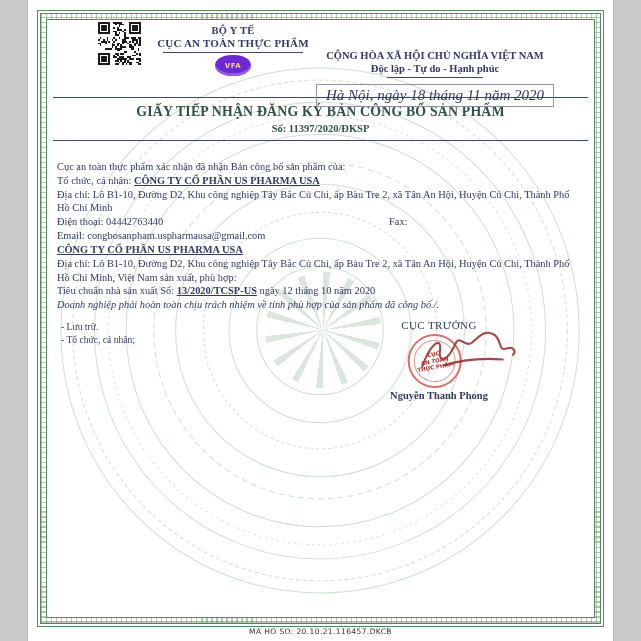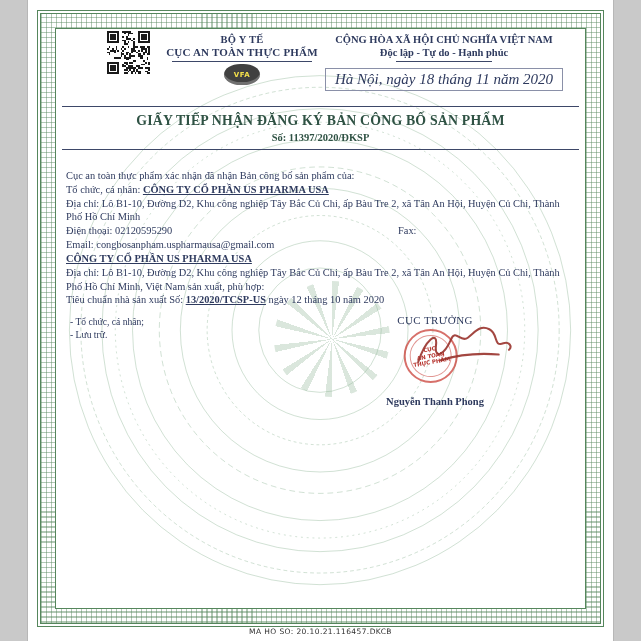--- a/index.html
+++ b/index.html
@@ -8,44 +8,44 @@
 }
 *{margin:0;padding:0;box-sizing:border-box;}
 html,body{width:641px;height:641px;}
 body{position:relative;overflow:hidden;background:#fff;
      font-family:"Liberation Serif","DejaVu Serif",serif;color:var(--text-navy);}
 .side-strip{position:absolute;top:0;bottom:0;width:28px;background:var(--page-gray);z-index:3;}
 .side-strip.left{left:0;border-right:1px solid #b7b7b7;}
 .side-strip.right{right:0;border-left:1px solid #b7b7b7;}
 .paper{position:absolute;left:28px;right:28px;top:0;bottom:0;background:#fff;z-index:1;}
 .frame{position:absolute;left:9px;right:9px;top:10px;bottom:14px;border:1.6px solid var(--border-green);padding:2px;}
-.frame-band{height:100%;border:1px solid var(--border-green);padding:14px;
+.frame-band{height:100%;border:1px solid var(--border-green);padding:5px;
   background:repeating-linear-gradient(90deg, rgba(85,134,92,.45) 0 1.5px, transparent 1.5px 5px),
              repeating-linear-gradient(0deg, rgba(85,134,92,.45) 0 1.5px, transparent 1.5px 5px);}
 .frame-inner{position:relative;height:100%;border:1px solid var(--border-green);background:#fff;overflow:hidden;}
 .wm-svg{position:absolute;inset:0;width:100%;height:100%;}
 .wm-line{fill:none;stroke:var(--watermark-green);stroke-opacity:.42;stroke-width:1;}
 .wm-star{position:absolute;left:218px;top:252px;width:116px;height:116px;border-radius:50%;
   background:repeating-conic-gradient(rgba(141,179,148,.32) 0deg 7deg, transparent 7deg 25.7deg);}
 .content{position:relative;z-index:2;}
 
 .header{position:relative;height:66px;}
 .qr{position:absolute;left:51px;top:2px;width:43px;height:43px;}
 .qr svg{width:100%;height:100%;}
 .hdr-left{position:absolute;left:66px;top:5px;width:240px;text-align:center;}
 .ministry{font-size:10.5px;font-weight:bold;letter-spacing:.3px;}
 .dept{font-size:11px;font-weight:bold;margin-top:1px;letter-spacing:.2px;}
 .rule{border-top:1px solid #3d4768;margin:3px auto 2px;}
 .dept-rule{width:140px;}
 .motto-rule{width:96px;}
-.logo{width:36px;height:21px;margin:2px auto 0;background:#404040;border-radius:50%/55%;
+.logo{width:36px;height:21px;margin:2px auto 0;background:#6d28d9;border-radius:50%/55%;
   display:flex;align-items:center;justify-content:center;box-shadow:inset 0 -3px 0 rgba(255,255,255,.25);}
 .logo span{font-family:"DejaVu Sans",sans-serif;font-size:7px;font-weight:bold;color:#f4e04b;letter-spacing:.5px;}
 .hdr-right{position:absolute;left:252px;top:5px;width:272px;text-align:center;}
-.nation{font-size:10.5px;font-weight:bold;}
+.nation{font-size:10.5px;font-weight:bold;margin-top:25px;}
 .motto{font-size:10.5px;font-weight:bold;margin-top:2px;}
 .date-box{display:inline-block;border:1px solid #8a90a8;padding:2px 9px;margin-top:4px;
   font-style:italic;font-size:15px;}
 
 .title-block{margin:11px 6px;border-top:1.2px solid #3d4768;border-bottom:1.2px solid #3d4768;
   text-align:center;padding:6px 4px;}
 .doc-title{font-size:13.8px;font-weight:bold;color:var(--title-green);letter-spacing:.2px;}
 .doc-number{font-size:10.5px;font-weight:bold;color:var(--title-green);margin-top:3px;}
 
 .body-text{padding:8px 12px 0 10px;font-size:10.4px;line-height:1.33;}
@@ -62,21 +62,21 @@
 .signing{width:56%;text-align:center;position:relative;}
 .director-title{font-size:11px;font-weight:normal;letter-spacing:.4px;}
 .sig-area{position:relative;height:56px;margin-top:3px;}
 .stamp{position:absolute;left:50%;top:0;transform:translateX(-58%);width:54px;height:54px;border-radius:50%;
   border:2.5px solid rgba(201,64,56,.75);display:flex;align-items:center;justify-content:center;}
 .stamp-inner{width:42px;height:42px;border-radius:50%;border:1px solid rgba(201,64,56,.55);
   display:flex;flex-direction:column;align-items:center;justify-content:center;transform:rotate(-10deg);}
 .stamp-inner span{font-family:"DejaVu Sans",sans-serif;font-size:5.5px;font-weight:bold;
   color:rgba(178,40,34,.95);line-height:1.25;}
 .signature{position:absolute;left:50%;top:-10px;margin-left:-26px;width:112px;height:58px;}
-.signer-name{font-size:10.5px;font-weight:bold;margin-top:11px;}
+.signer-name{font-size:10.5px;font-weight:bold;margin-top:0;}
 
 .file-code{position:absolute;left:0;right:0;bottom:5px;text-align:center;
   font-family:"DejaVu Sans",sans-serif;font-size:7.5px;letter-spacing:.4px;color:#2f2f2f;z-index:2;}
 </style>
 </head>
 <body>
 
 <div class="side-strip left"></div>
 <div class="side-strip right"></div>
 
@@ -315,43 +315,44 @@
             <p>
               <span>Tổ chức, cá nhân:</span>
               <span class="b">CÔNG TY CỔ PHẦN US PHARMA USA</span>
             </p>
             <p>
               <span>Địa chỉ:</span>
               <span>Lô B1-10, Đường D2, Khu công nghiệp Tây Bắc Củ Chi, ấp Bàu Tre 2, xã Tân An Hội, Huyện Củ Chi, Thành Phố Hồ Chí Minh</span>
             </p>
             <p class="phone-line">
               <span>Điện thoại:</span>
-              <span>02120595290</span>
+              <span>04442763440</span>
               <span class="fax">Fax:</span>
             </p>
             <p>
               <span>Email:</span>
               <span>congbosanpham.uspharmausa@gmail.com</span>
             </p>
             <p class="b">CÔNG TY CỔ PHẦN US PHARMA USA</p>
             <p>
               <span>Địa chỉ:</span>
               <span>Lô B1-10, Đường D2, Khu công nghiệp Tây Bắc Củ Chi, ấp Bàu Tre 2, xã Tân An Hội, Huyện Củ Chi, Thành Phố Hồ Chí Minh, Việt Nam sản xuất, phù hợp:</span>
             </p>
             <p>
               <span>Tiêu chuẩn nhà sản xuất Số:</span>
               <span class="b">13/2020/TCSP-US</span>
               <span>ngày 12 tháng 10 năm 2020</span>
             </p>
+            <p class="i">Doanh nghiệp phải hoàn toàn chịu trách nhiệm về tính phù hợp của sản phẩm đã công bố./.</p>
           </div>
 
           <div class="footer">
             <div class="recipients">
+              <div class="recipient-item">- Lưu trữ.</div>
               <div class="recipient-item">- Tổ chức, cá nhân;</div>
-              <div class="recipient-item">- Lưu trữ.</div>
             </div>
             <div class="signing">
               <div class="director-title">CỤC TRƯỞNG</div>
               <div class="sig-area">
                 <div class="stamp">
                   <div class="stamp-inner">
                     <span>CỤC</span>
                     <span>AN TOÀN</span>
                     <span>THỰC PHẨM</span>
                   </div>

